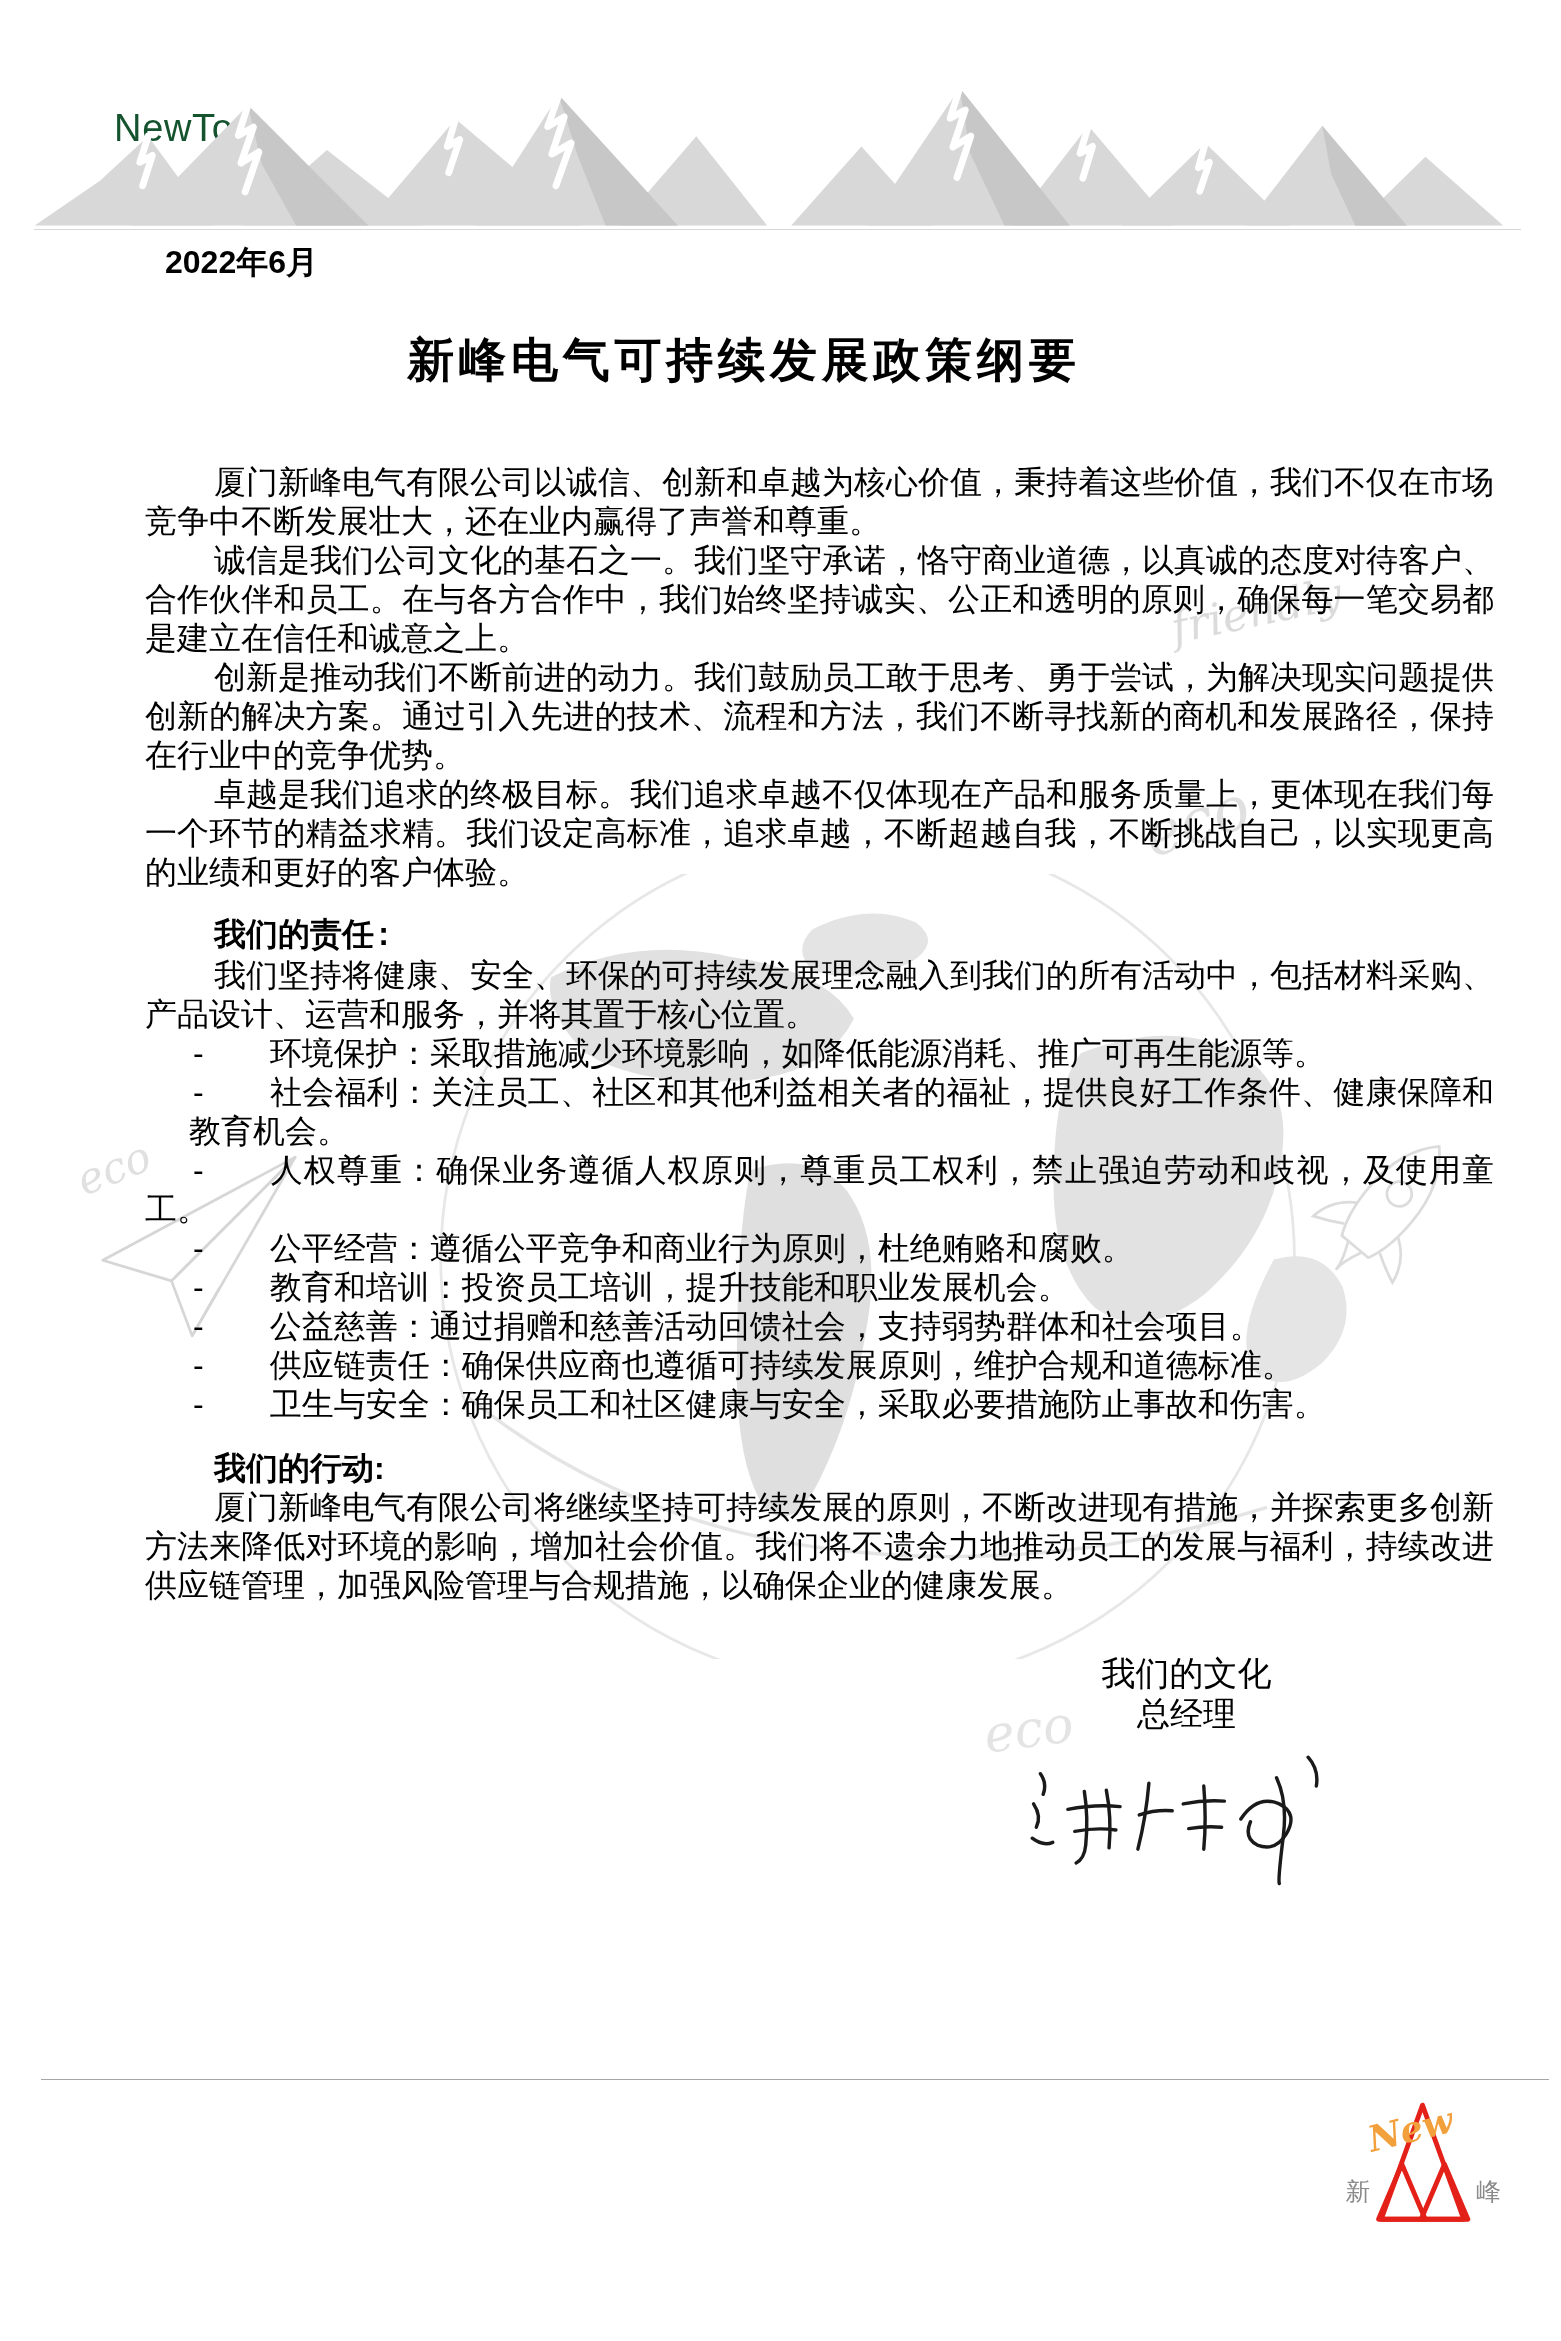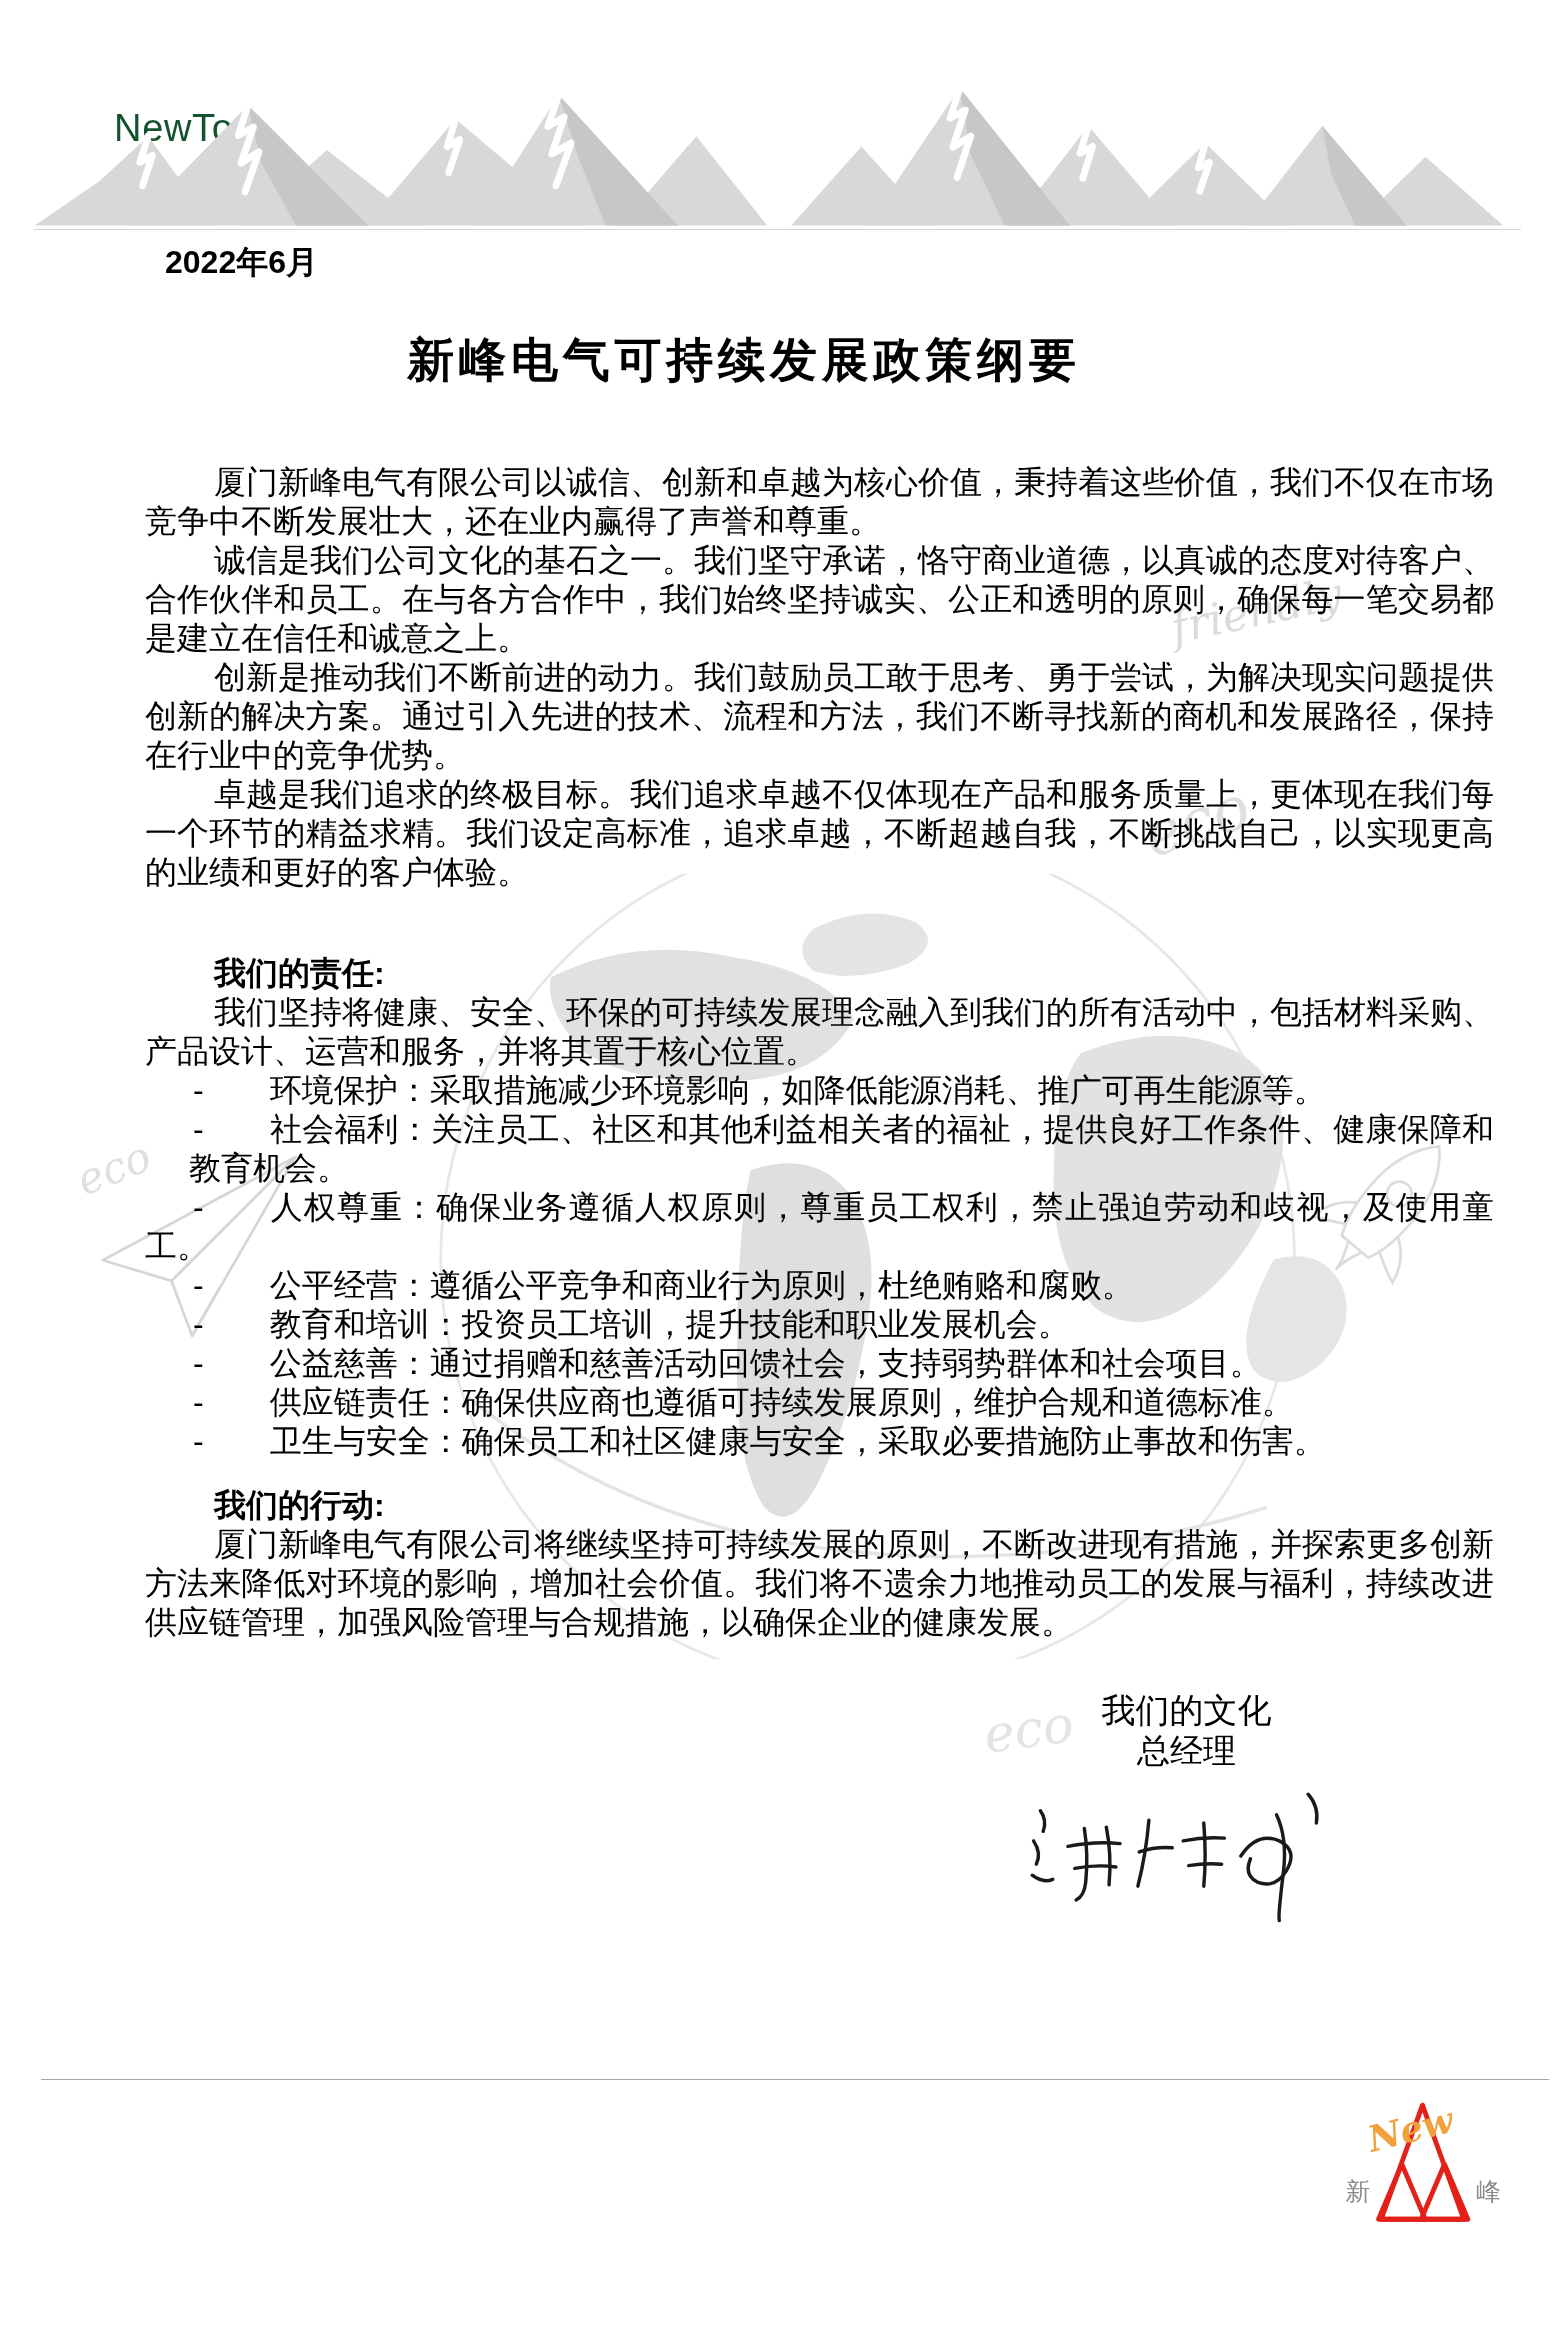--- a/index.html
+++ b/index.html
@@ -27,21 +27,21 @@
   
   .wm{position:absolute;pointer-events:none;}
   .wm-script{color:#d3d3d3;font-family:"DejaVu Serif", serif;font-style:italic;}
   
   .content{
     position:absolute;left:145px;top:463px;width:1349px;
     font-size:32px;line-height:39px;text-align:justify;word-break:break-all;
   }
   .sec-heading{font-weight:bold;text-indent:69px;}
   .para{text-indent:69px;}
-  .gap-l{margin-top:62px;}
+  .gap-l{margin-top:25px;font-family:Liberation Mono, monospace;}
   .gap-m{margin-top:25px;}
   .li{position:relative;}
   .li .marker{display:inline;}
   .li .tab{display:inline-block;width:66px;}
   .li-a{padding-left:44px;text-indent:4.1px;}
   .li-b{padding-left:0;text-indent:48px;}
   
   .signoff{margin-top:48px;margin-right:149px;margin-left:auto;width:317px;text-align:center;}
   .signoff .company{font-size:34px;line-height:41px;}
   .signoff .role{font-size:33px;line-height:40px;}

